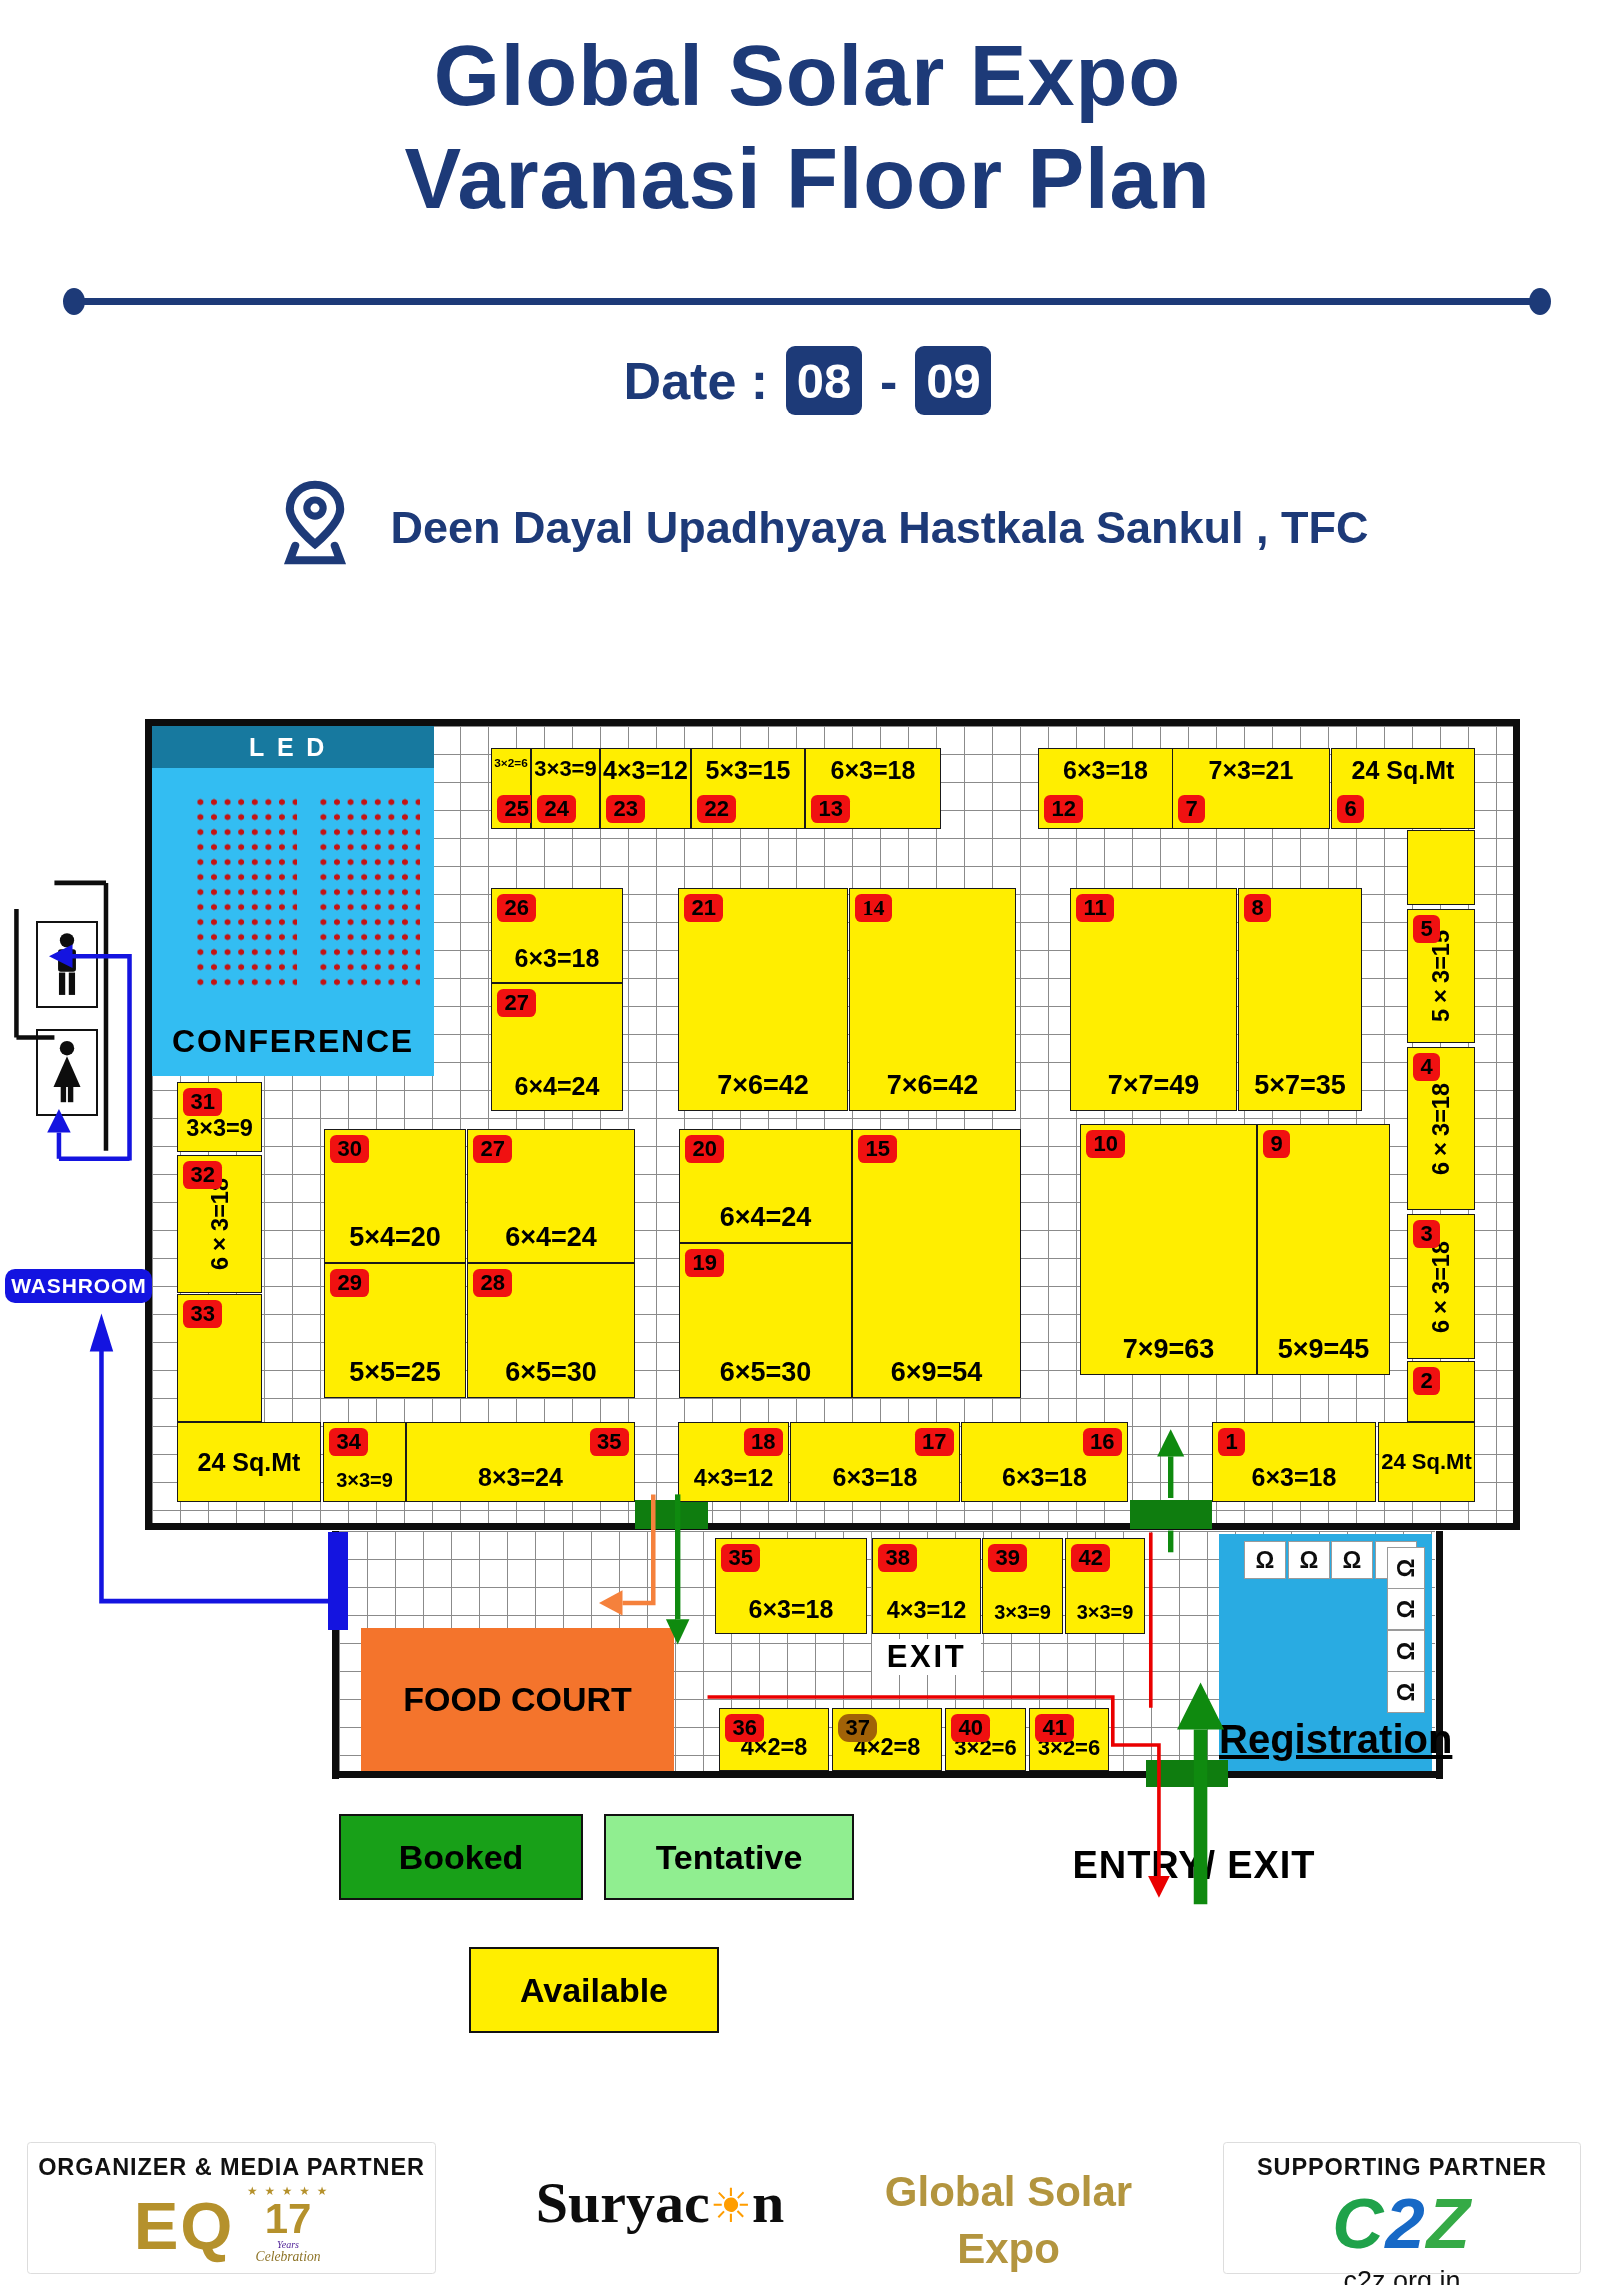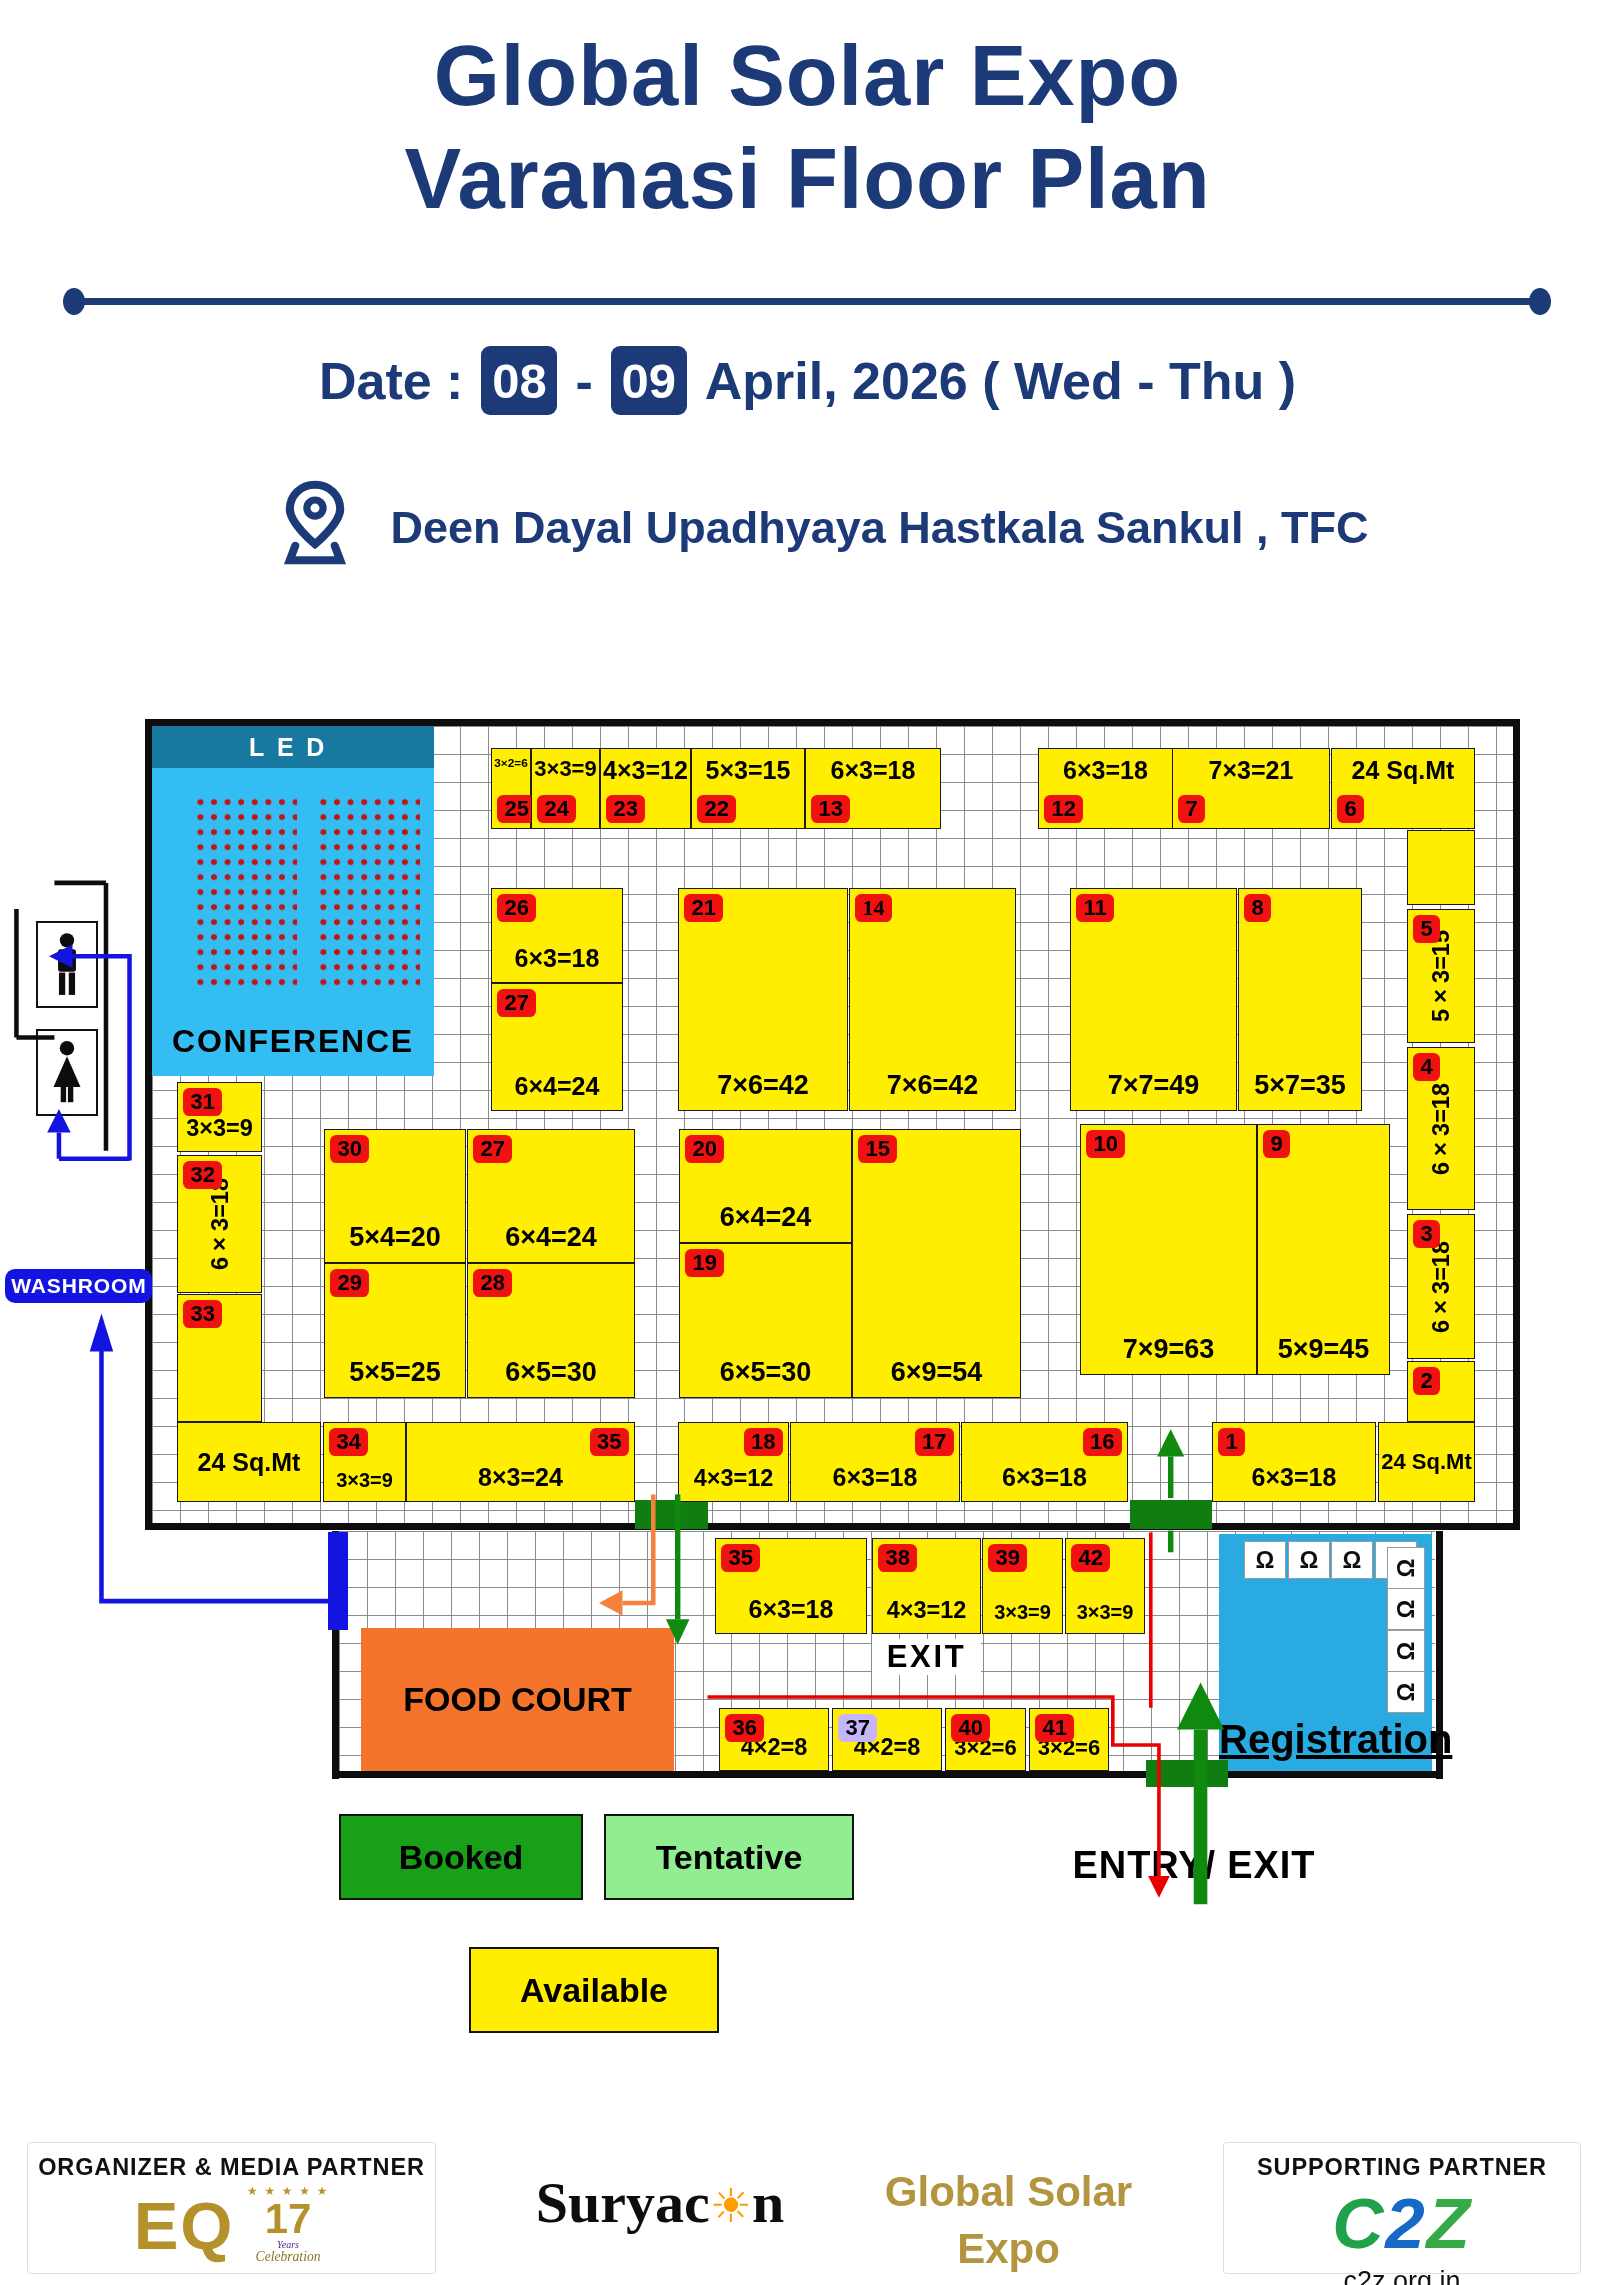--- a/index.html
+++ b/index.html
@@ -106,21 +106,20 @@
   <div class="divider">
     <div class="dot"></div>
     <div class="bar"></div>
     <div class="dot"></div>
   </div>
   <div class="date-row">
     <span>Date :</span>
     <span class="date-box">08</span>
     <span>-</span>
     <span class="date-box">09</span>
-    <span>April, 2026 ( Wed - Thu )</span>
   </div>
   <div class="venue-row">
     <span>
       <svg width="72" height="87" viewBox="0 0 80 96" fill="none">
         <path d="M40,6 C24,6 12,18 12,33 C12,49 40,72 40,72 C40,72 68,49 68,33 C68,18 56,6 40,6 Z" stroke="#1d3a78" stroke-width="9" fill="none"></path>
         <circle cx="40" cy="32" r="9" stroke="#1d3a78" stroke-width="8" fill="none"></circle>
         <path d="M18,74 L12,90 L68,90 L62,74" stroke="#1d3a78" stroke-width="9" fill="none" stroke-linecap="round"></path>
       </svg>
     </span>
     <span>Deen Dayal Upadhyaya Hastkala Sankul , TFC</span>
@@ -345,21 +344,21 @@
       <div class="booth" style="left: 1065px; top: 1538px; width: 80px; height: 96px; background: rgb(255, 238, 0);">
         <span class="blabel bottom" style="font-size: 20px;">3×3=9</span>
         <span class="bbadge tl" style="background: rgb(240, 17, 17);">42</span>
       </div>
       <div class="booth" style="left: 719px; top: 1708px; width: 110px; height: 63px; background: rgb(255, 238, 0);">
         <span class="blabel bottom" style="font-size: 23.5px;">4×2=8</span>
         <span class="bbadge tl" style="background: rgb(240, 17, 17);">36</span>
       </div>
       <div class="booth" style="left: 832px; top: 1708px; width: 110px; height: 63px; background: rgb(255, 238, 0);">
         <span class="blabel bottom" style="font-size: 23.5px;">4×2=8</span>
-        <span class="bbadge tl" style="background: #c4b5fd;">37</span>
+        <span class="bbadge tl" style="background: #a16207; border-radius: 11px;">37</span>
       </div>
       <div class="booth" style="left: 945px; top: 1708px; width: 81px; height: 63px; background: rgb(255, 238, 0);">
         <span class="blabel bottom" style="font-size: 22px;">3×2=6</span>
         <span class="bbadge tl" style="background: rgb(240, 17, 17);">40</span>
       </div>
       <div class="booth" style="left: 1029px; top: 1708px; width: 80px; height: 63px; background: rgb(255, 238, 0);">
         <span class="blabel bottom" style="font-size: 22px;">3×2=6</span>
         <span class="bbadge tl" style="background: rgb(240, 17, 17);">41</span>
       </div>
     </div>

